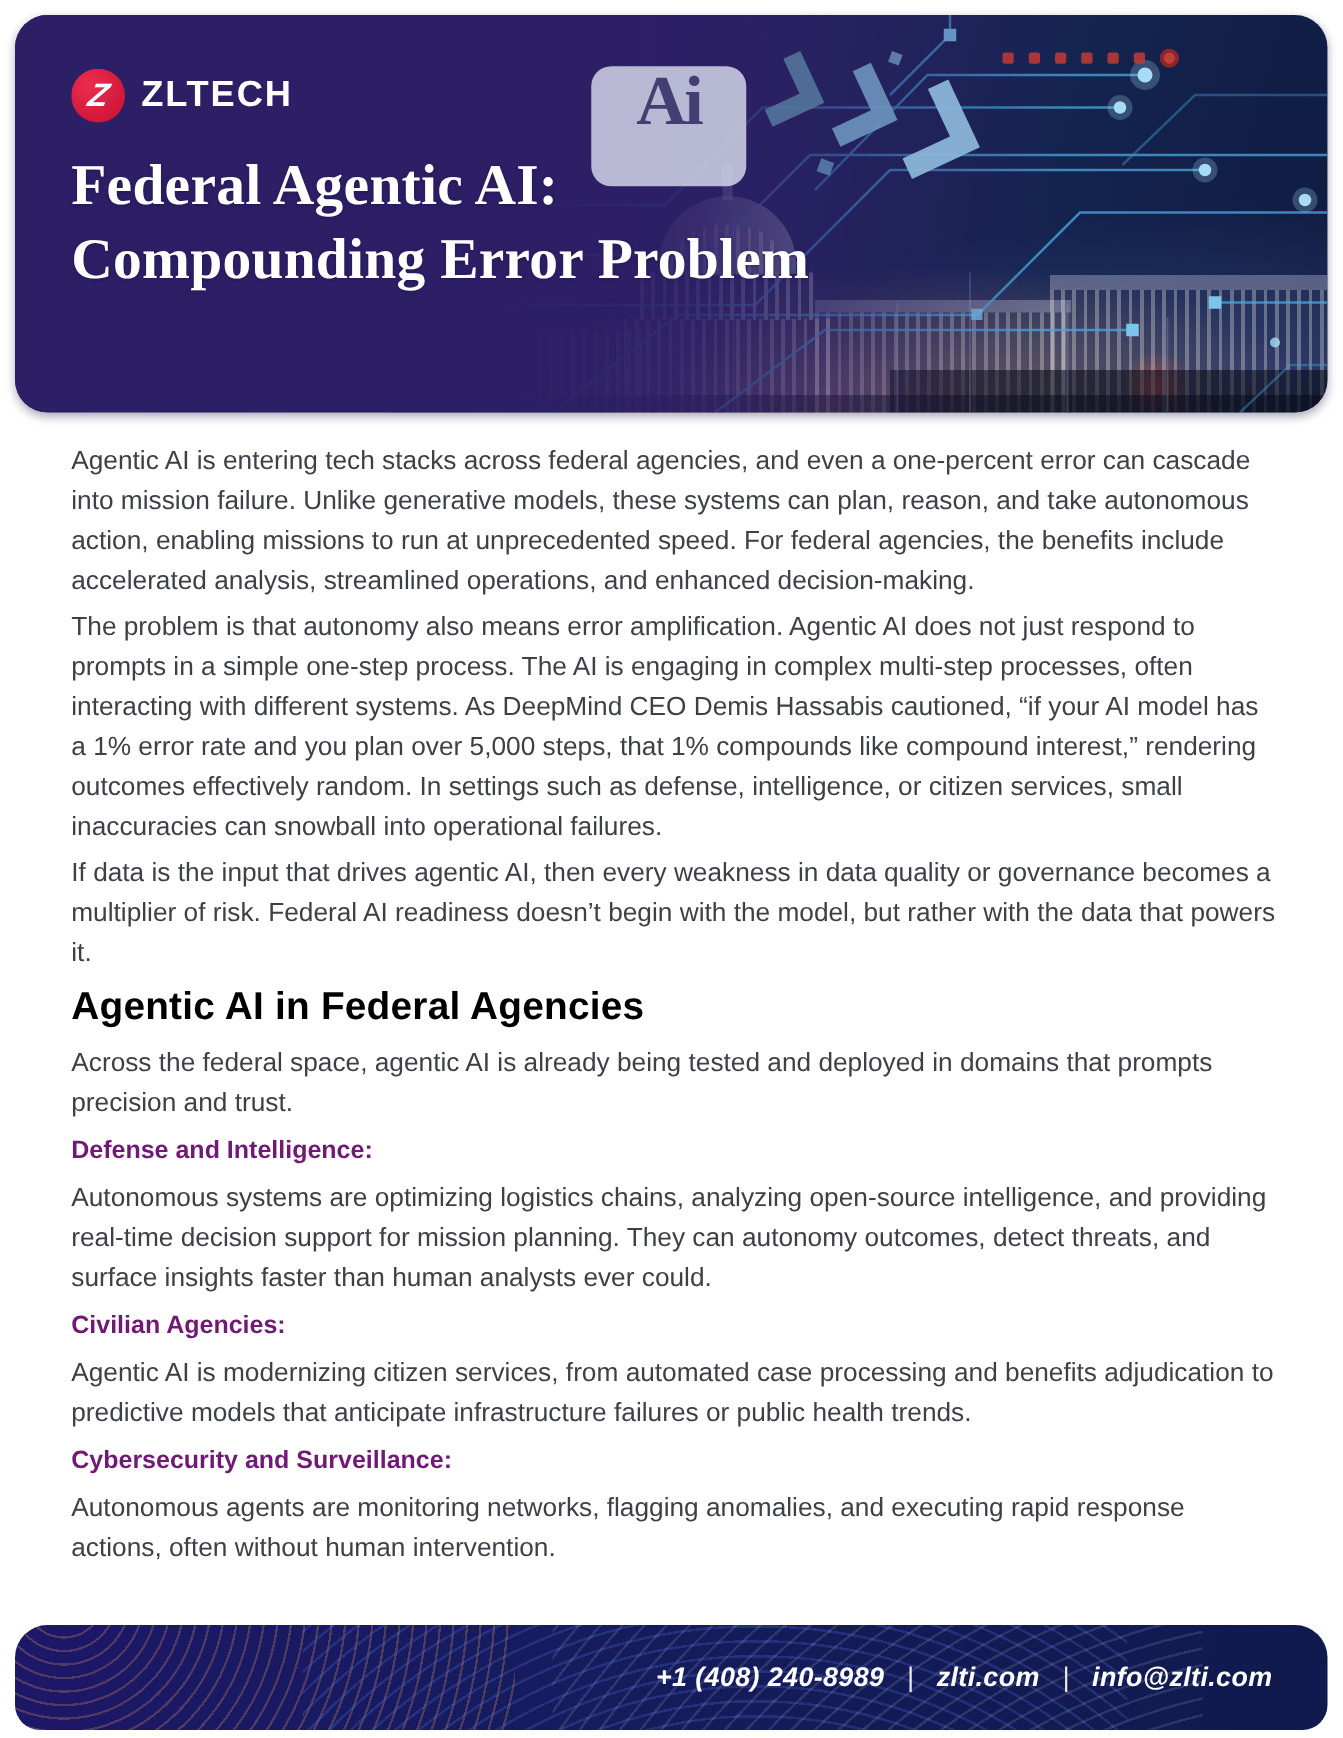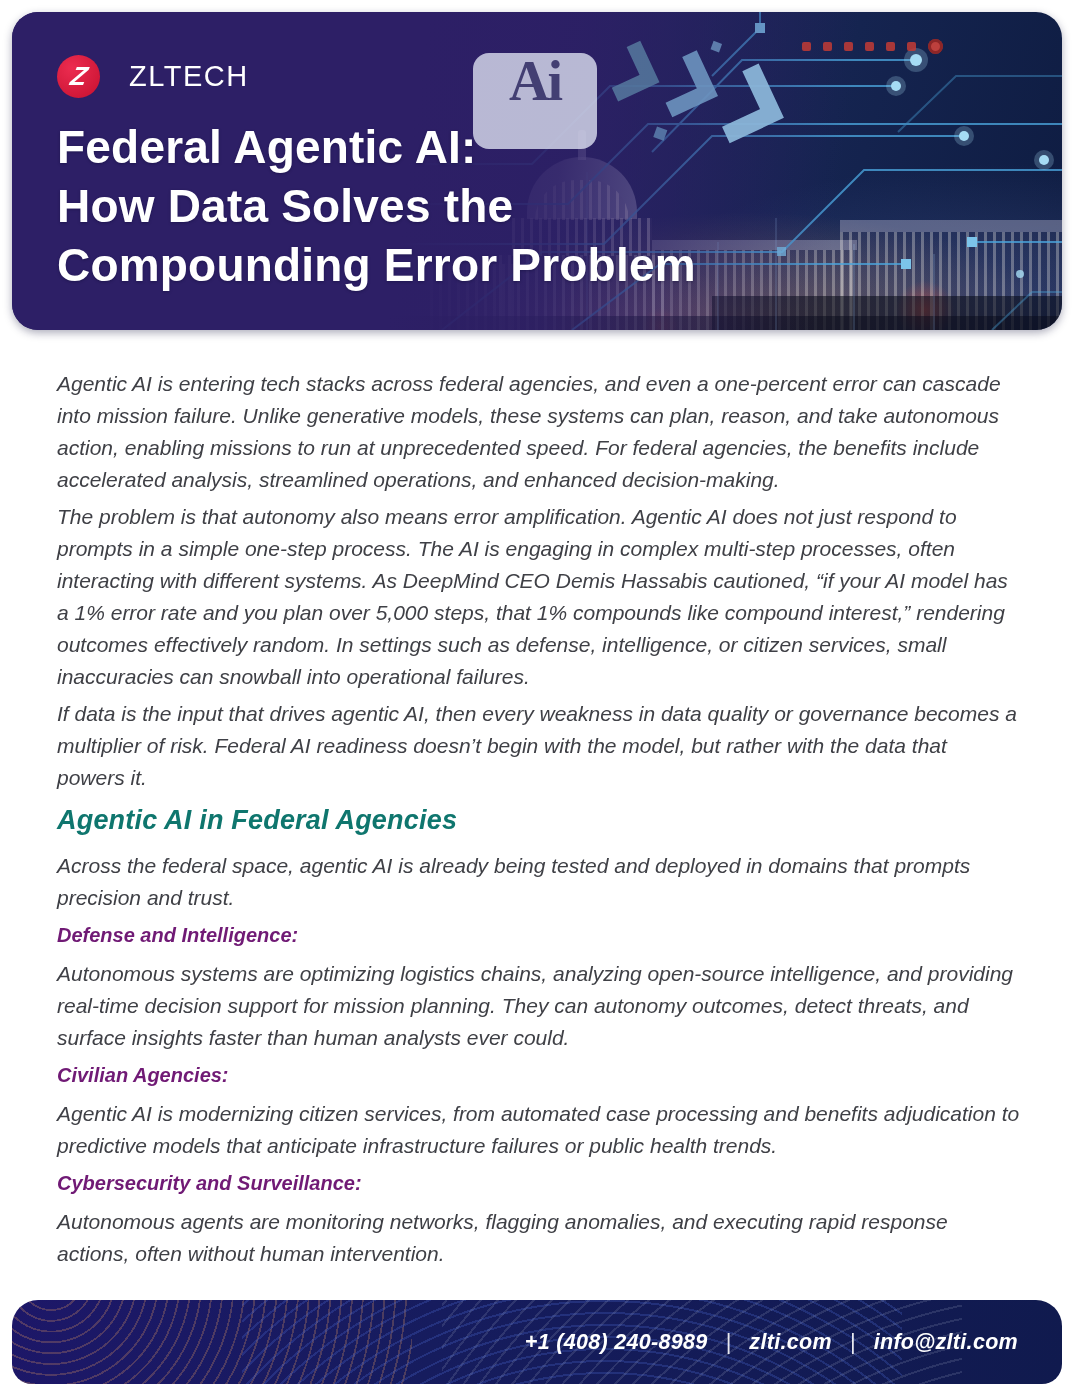--- a/index.html
+++ b/index.html
@@ -51,30 +51,30 @@
   .red-dots .sq{width:9px;height:9px;border-radius:2px;background:#c23b35;opacity:.85;}
   .red-dots .cir{width:15px;height:15px;border-radius:50%;background:#d0443c;box-shadow:inset 0 0 0 3px rgba(120,20,20,.6);opacity:.9;}
 
   .logo{position:absolute;left:45px;top:43px;display:flex;align-items:center;gap:13px;}
   .logo-badge{
     width:43px;height:43px;border-radius:50%;background:radial-gradient(circle at 35% 30%,#ec2c50,#c6102f);
     display:flex;align-items:center;justify-content:center;
     color:#fff;font-weight:800;font-size:26px;font-style:italic;transform:translateZ(0);
   }
   .logo-badge span{display:inline-block;transform:skew(-12deg,0deg);}
-  .brand-name{color:#fff;font-size:29px;font-weight:400;letter-spacing:1.5px;margin-left:16px;}
+  .brand-name{color:#fff;font-size:29px;font-weight:700;letter-spacing:1.5px;}
 
   .title{position:absolute;left:45px;top:106px;color:#fff;font-weight:700;
     font-size:46px;line-height:59px;letter-spacing:.2px;text-shadow:0 1px 3px rgba(10,10,40,.35);}
   .title span{display:block;}
 
   
-  .article{position:absolute;left:57px;top:368px;width:963px;color:#3f4046;font-style:italic;}
+  .article{position:absolute;left:57px;top:353px;width:963px;color:#3f4046;}
   .article p{margin:0 0 5px 0;font-size:21px;line-height:32px;}
-  .article h2{margin:6px 0 10px 0;font-size:27px;line-height:40px;color:#0f766e;letter-spacing:.2px;}
+  .article h2{margin:6px 0 10px 0;font-size:31px;line-height:40px;color:#000000;letter-spacing:.2px;}
   .article h3{margin:6px 0 8px 0;font-size:20px;line-height:30px;color:#701a75;}
 
   
   .footer{
     position:absolute;left:12px;top:1300px;width:1050px;height:84px;
     border-radius:26px 26px 20px 20px;overflow:hidden;
     background:linear-gradient(100deg,#1d1768 0%,#161c5e 40%,#101a4e 100%);
   }
   .fw{position:absolute;}
   .fw1{left:-40px;top:-130px;width:440px;height:310px;
@@ -179,23 +179,22 @@
       <span>Ai</span>
     </div>
 
     <div class="logo">
       <div class="logo-badge">
         <span>Z</span>
       </div>
       <div class="brand-name">ZLTECH</div>
     </div>
 
-    <h1 class="title" style="margin:0;">
+    <h1 class="title" style="margin:0;font-family:Liberation Serif, serif;">
       <span>Federal Agentic AI:</span>
-      <span>How Data Solves the</span>
       <span>Compounding Error Problem</span>
     </h1>
   </div>
 
   <div class="article">
     <p>Agentic AI is entering tech stacks across federal agencies, and even a one-percent error can cascade into mission failure. Unlike generative models, these systems can plan, reason, and take autonomous action, enabling missions to run at unprecedented speed. For federal agencies, the benefits include accelerated analysis, streamlined operations, and enhanced decision-making.</p>
     <p>The problem is that autonomy also means error amplification. Agentic AI does not just respond to prompts in a simple one-step process. The AI is engaging in complex multi-step processes, often interacting with different systems. As DeepMind CEO Demis Hassabis cautioned, “if your AI model has a 1% error rate and you plan over 5,000 steps, that 1% compounds like compound interest,” rendering outcomes effectively random. In settings such as defense, intelligence, or citizen services, small inaccuracies can snowball into operational failures.</p>
     <p>If data is the input that drives agentic AI, then every weakness in data quality or governance becomes a multiplier of risk. Federal AI readiness doesn’t begin with the model, but rather with the data that powers it.</p>
 
     <h2>Agentic AI in Federal Agencies</h2>

